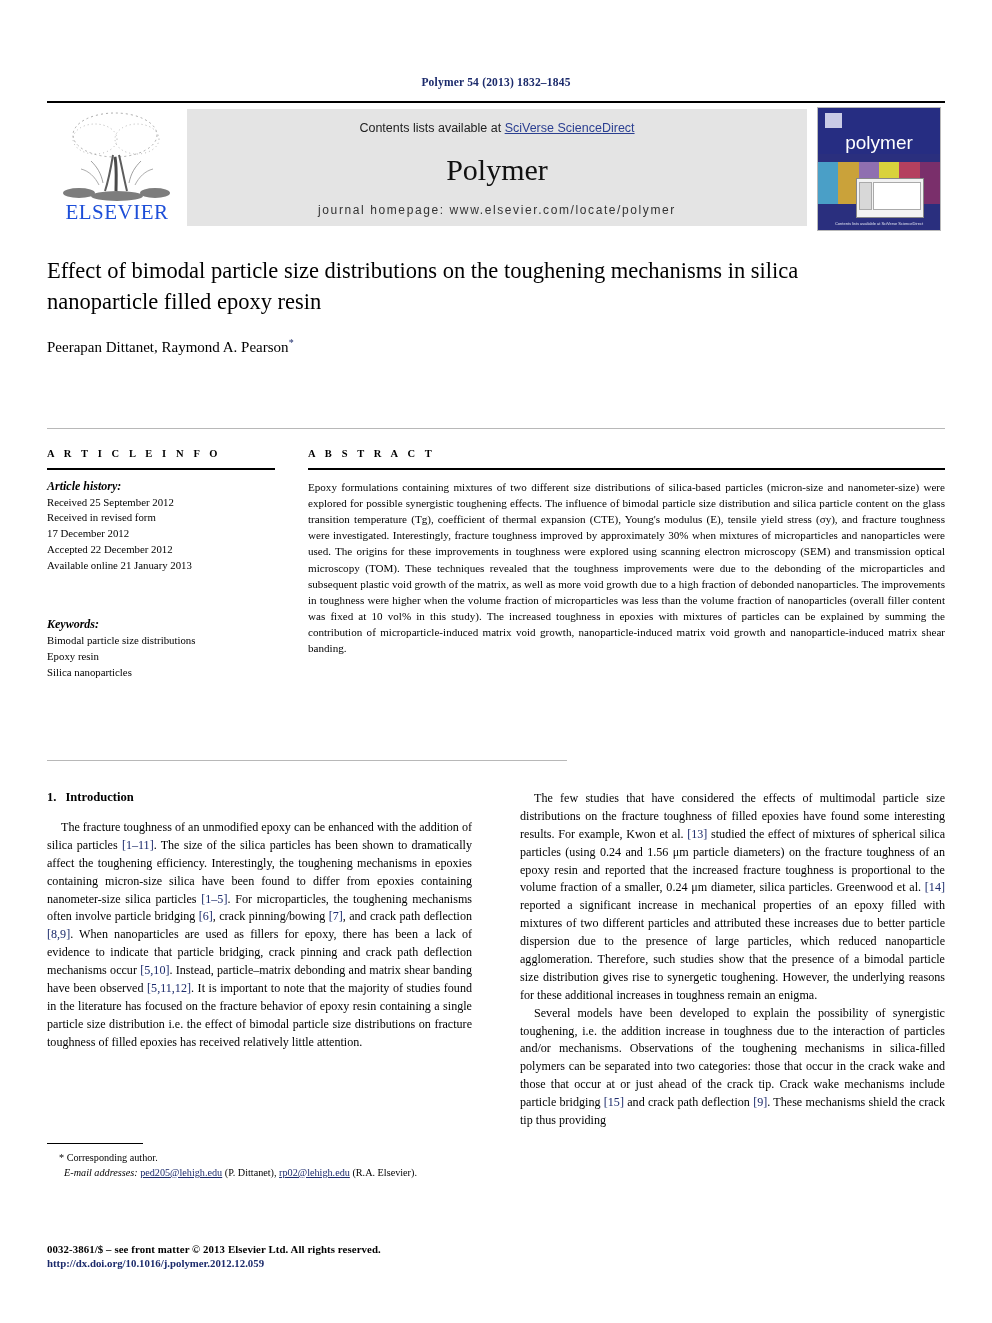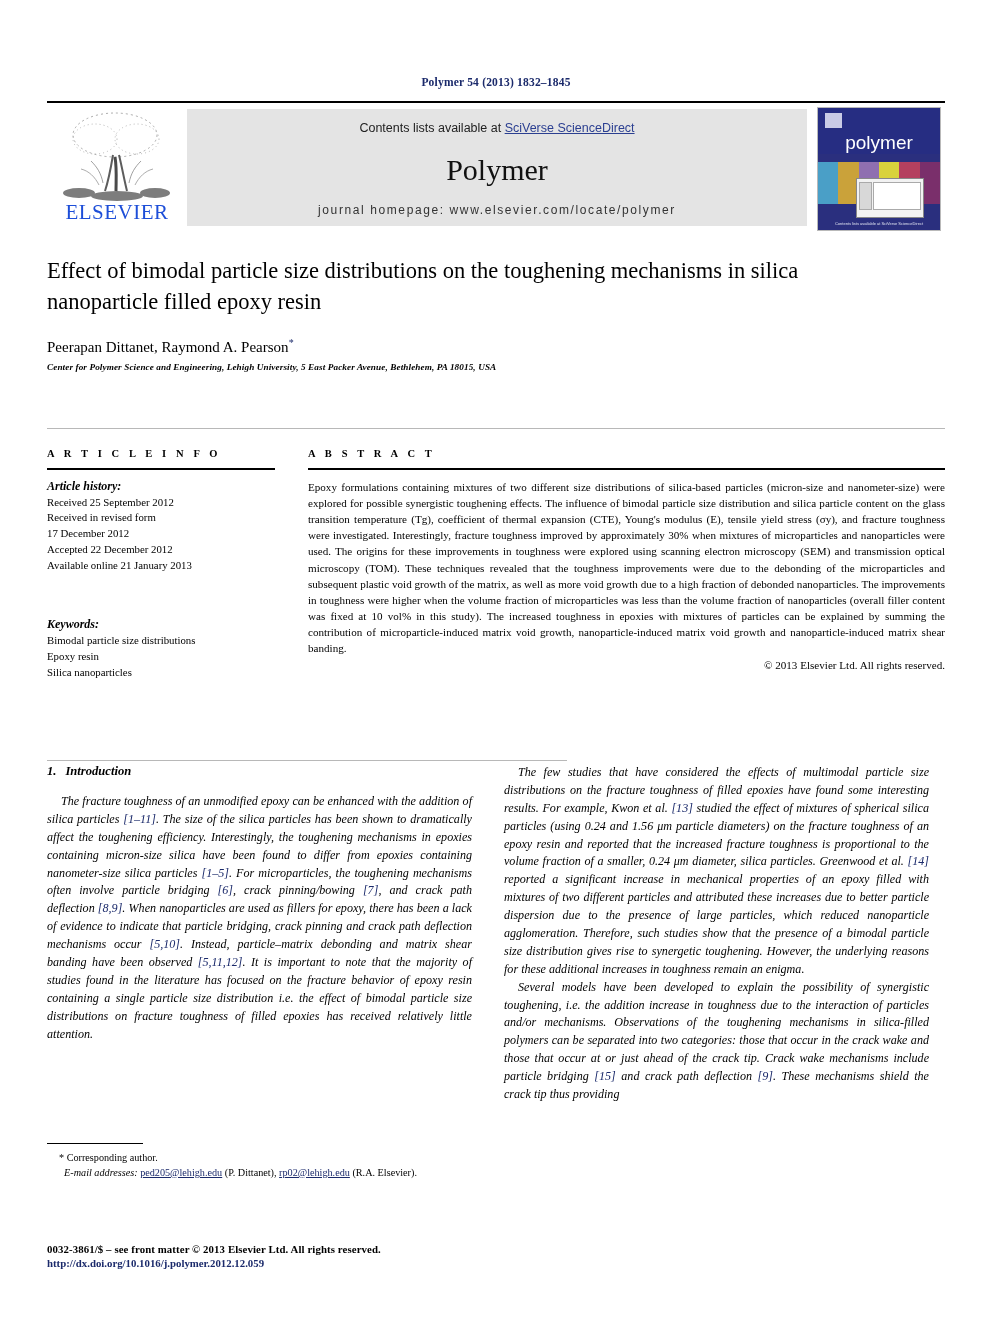--- a/index.html
+++ b/index.html
@@ -234,26 +234,25 @@
   .copyright {
     margin-top: 2px;
     text-align: right;
     font-family: "Liberation Serif", serif;
     font-size: 11.1px;
   }
 
   
   .body-cols {
     position: absolute;
-    top: 764px;
+    top: 790px;
     left: 47px;
     width: 898px;
     display: flex;
-    gap: 32px;
-    font-style: italic;
+    gap: 48px;
   }
   .col { width: 425px; }
   .sec-title {
     font-family: "Liberation Serif", serif;
     font-weight: bold;
     font-size: 12.6px;
     margin: 0 0 14px 0;
   }
   .sec-title .num { margin-right: 9px; }
   .para {
@@ -368,21 +367,20 @@
       <div class="cover-foot">Contents lists available at
 SciVerse ScienceDirect</div>
     </div>
   </div>
 
   <div class="title-block">
     <h1 class="article-title">Effect of bimodal particle size distributions on the toughening mechanisms in silica nanoparticle filled epoxy resin</h1>
     <div class="authors">
       <span>Peerapan Dittanet, Raymond A. Pearson</span><sup>*</sup>
     </div>
-    <div class="affiliation">Center for Polymer Science and Engineering, Lehigh University, 5 East Packer Avenue, Bethlehem, PA 18015, USA</div>
   </div>
 
   <div class="band-rule top"></div>
   <div class="band-rule bottom"></div>
 
   <div class="info-col">
     <div class="sec-label">A R T I C L E  I N F O</div>
     <div class="sec-rule"></div>
     <div class="meta-head">Article history:</div>
     <div class="meta-line">Received 25 September 2012</div>
@@ -396,21 +394,20 @@
       <div class="meta-line">Bimodal particle size distributions</div>
       <div class="meta-line">Epoxy resin</div>
       <div class="meta-line">Silica nanoparticles</div>
     </div>
   </div>
 
   <div class="abs-col">
     <div class="sec-label">A B S T R A C T</div>
     <div class="sec-rule"></div>
     <div class="abstract-text">Epoxy formulations containing mixtures of two different size distributions of silica-based particles (micron-size and nanometer-size) were explored for possible synergistic toughening effects. The influence of bimodal particle size distribution and silica particle content on the glass transition temperature (Tg), coefficient of thermal expansion (CTE), Young's modulus (E), tensile yield stress (σy), and fracture toughness were investigated. Interestingly, fracture toughness improved by approximately 30% when mixtures of microparticles and nanoparticles were used. The origins for these improvements in toughness were explored using scanning electron microscopy (SEM) and transmission optical microscopy (TOM). These techniques revealed that the toughness improvements were due to the debonding of the microparticles and subsequent plastic void growth of the matrix, as well as more void growth due to a high fraction of debonded nanoparticles. The improvements in toughness were higher when the volume fraction of microparticles was less than the volume fraction of nanoparticles (overall filler content was fixed at 10 vol% in this study). The increased toughness in epoxies with mixtures of particles can be explained by summing the contribution of microparticle-induced matrix void growth, nanoparticle-induced matrix void growth and nanoparticle-induced matrix shear banding.</div>
-    <div class="copyright">© 2013 Elsevier Ltd. All rights reserved.</div>
   </div>
 
   <div class="body-cols">
     <div class="col">
       <h2 class="sec-title">
         <span class="num">1.</span><span>Introduction</span>
       </h2>
       <p class="para">The fracture toughness of an unmodified epoxy can be enhanced with the addition of silica particles <span class="ref">[1–11]</span>. The size of the silica particles has been shown to dramatically affect the toughening efficiency. Interestingly, the toughening mechanisms in epoxies containing micron-size silica have been found to differ from epoxies containing nanometer-size silica particles <span class="ref">[1–5]</span>. For microparticles, the toughening mechanisms often involve particle bridging <span class="ref">[6]</span>, crack pinning/bowing <span class="ref">[7]</span>, and crack path deflection <span class="ref">[8,9]</span>. When nanoparticles are used as fillers for epoxy, there has been a lack of evidence to indicate that particle bridging, crack pinning and crack path deflection mechanisms occur <span class="ref">[5,10]</span>. Instead, particle–matrix debonding and matrix shear banding have been observed <span class="ref">[5,11,12]</span>. It is important to note that the majority of studies found in the literature has focused on the fracture behavior of epoxy resin containing a single particle size distribution i.e. the effect of bimodal particle size distributions on fracture toughness of filled epoxies has received relatively little attention.</p>
     </div>
     <div class="col">

